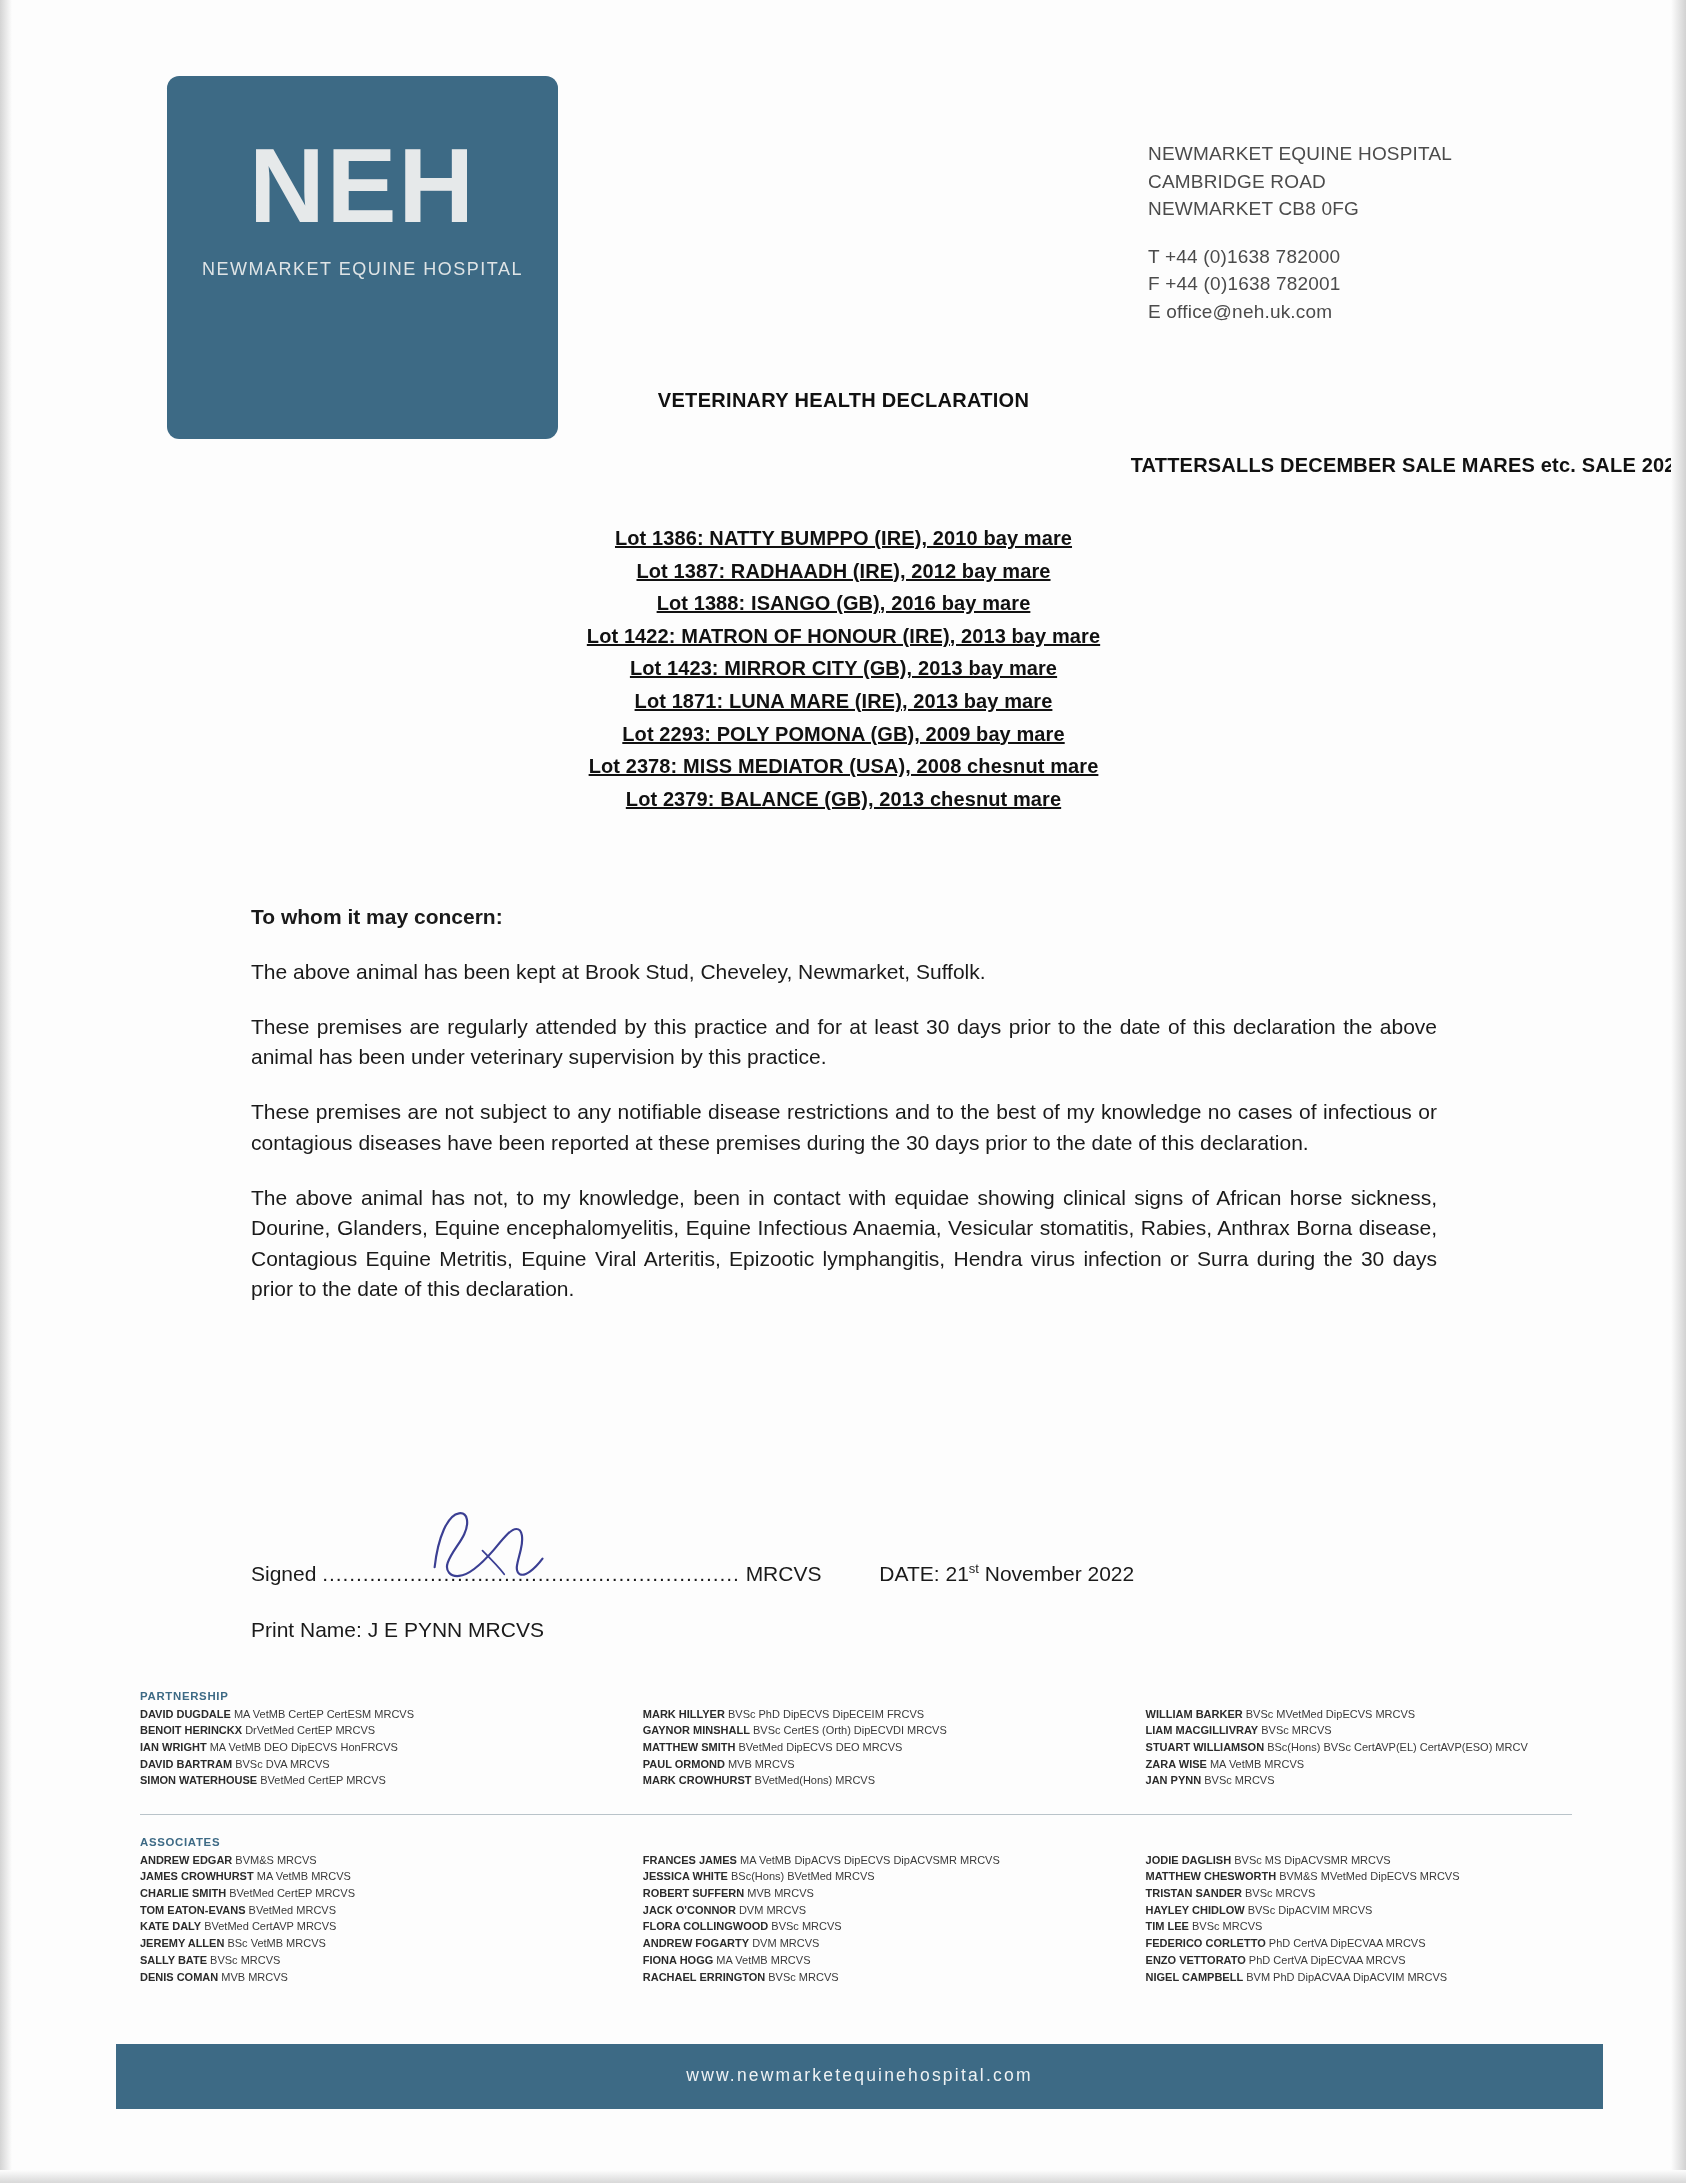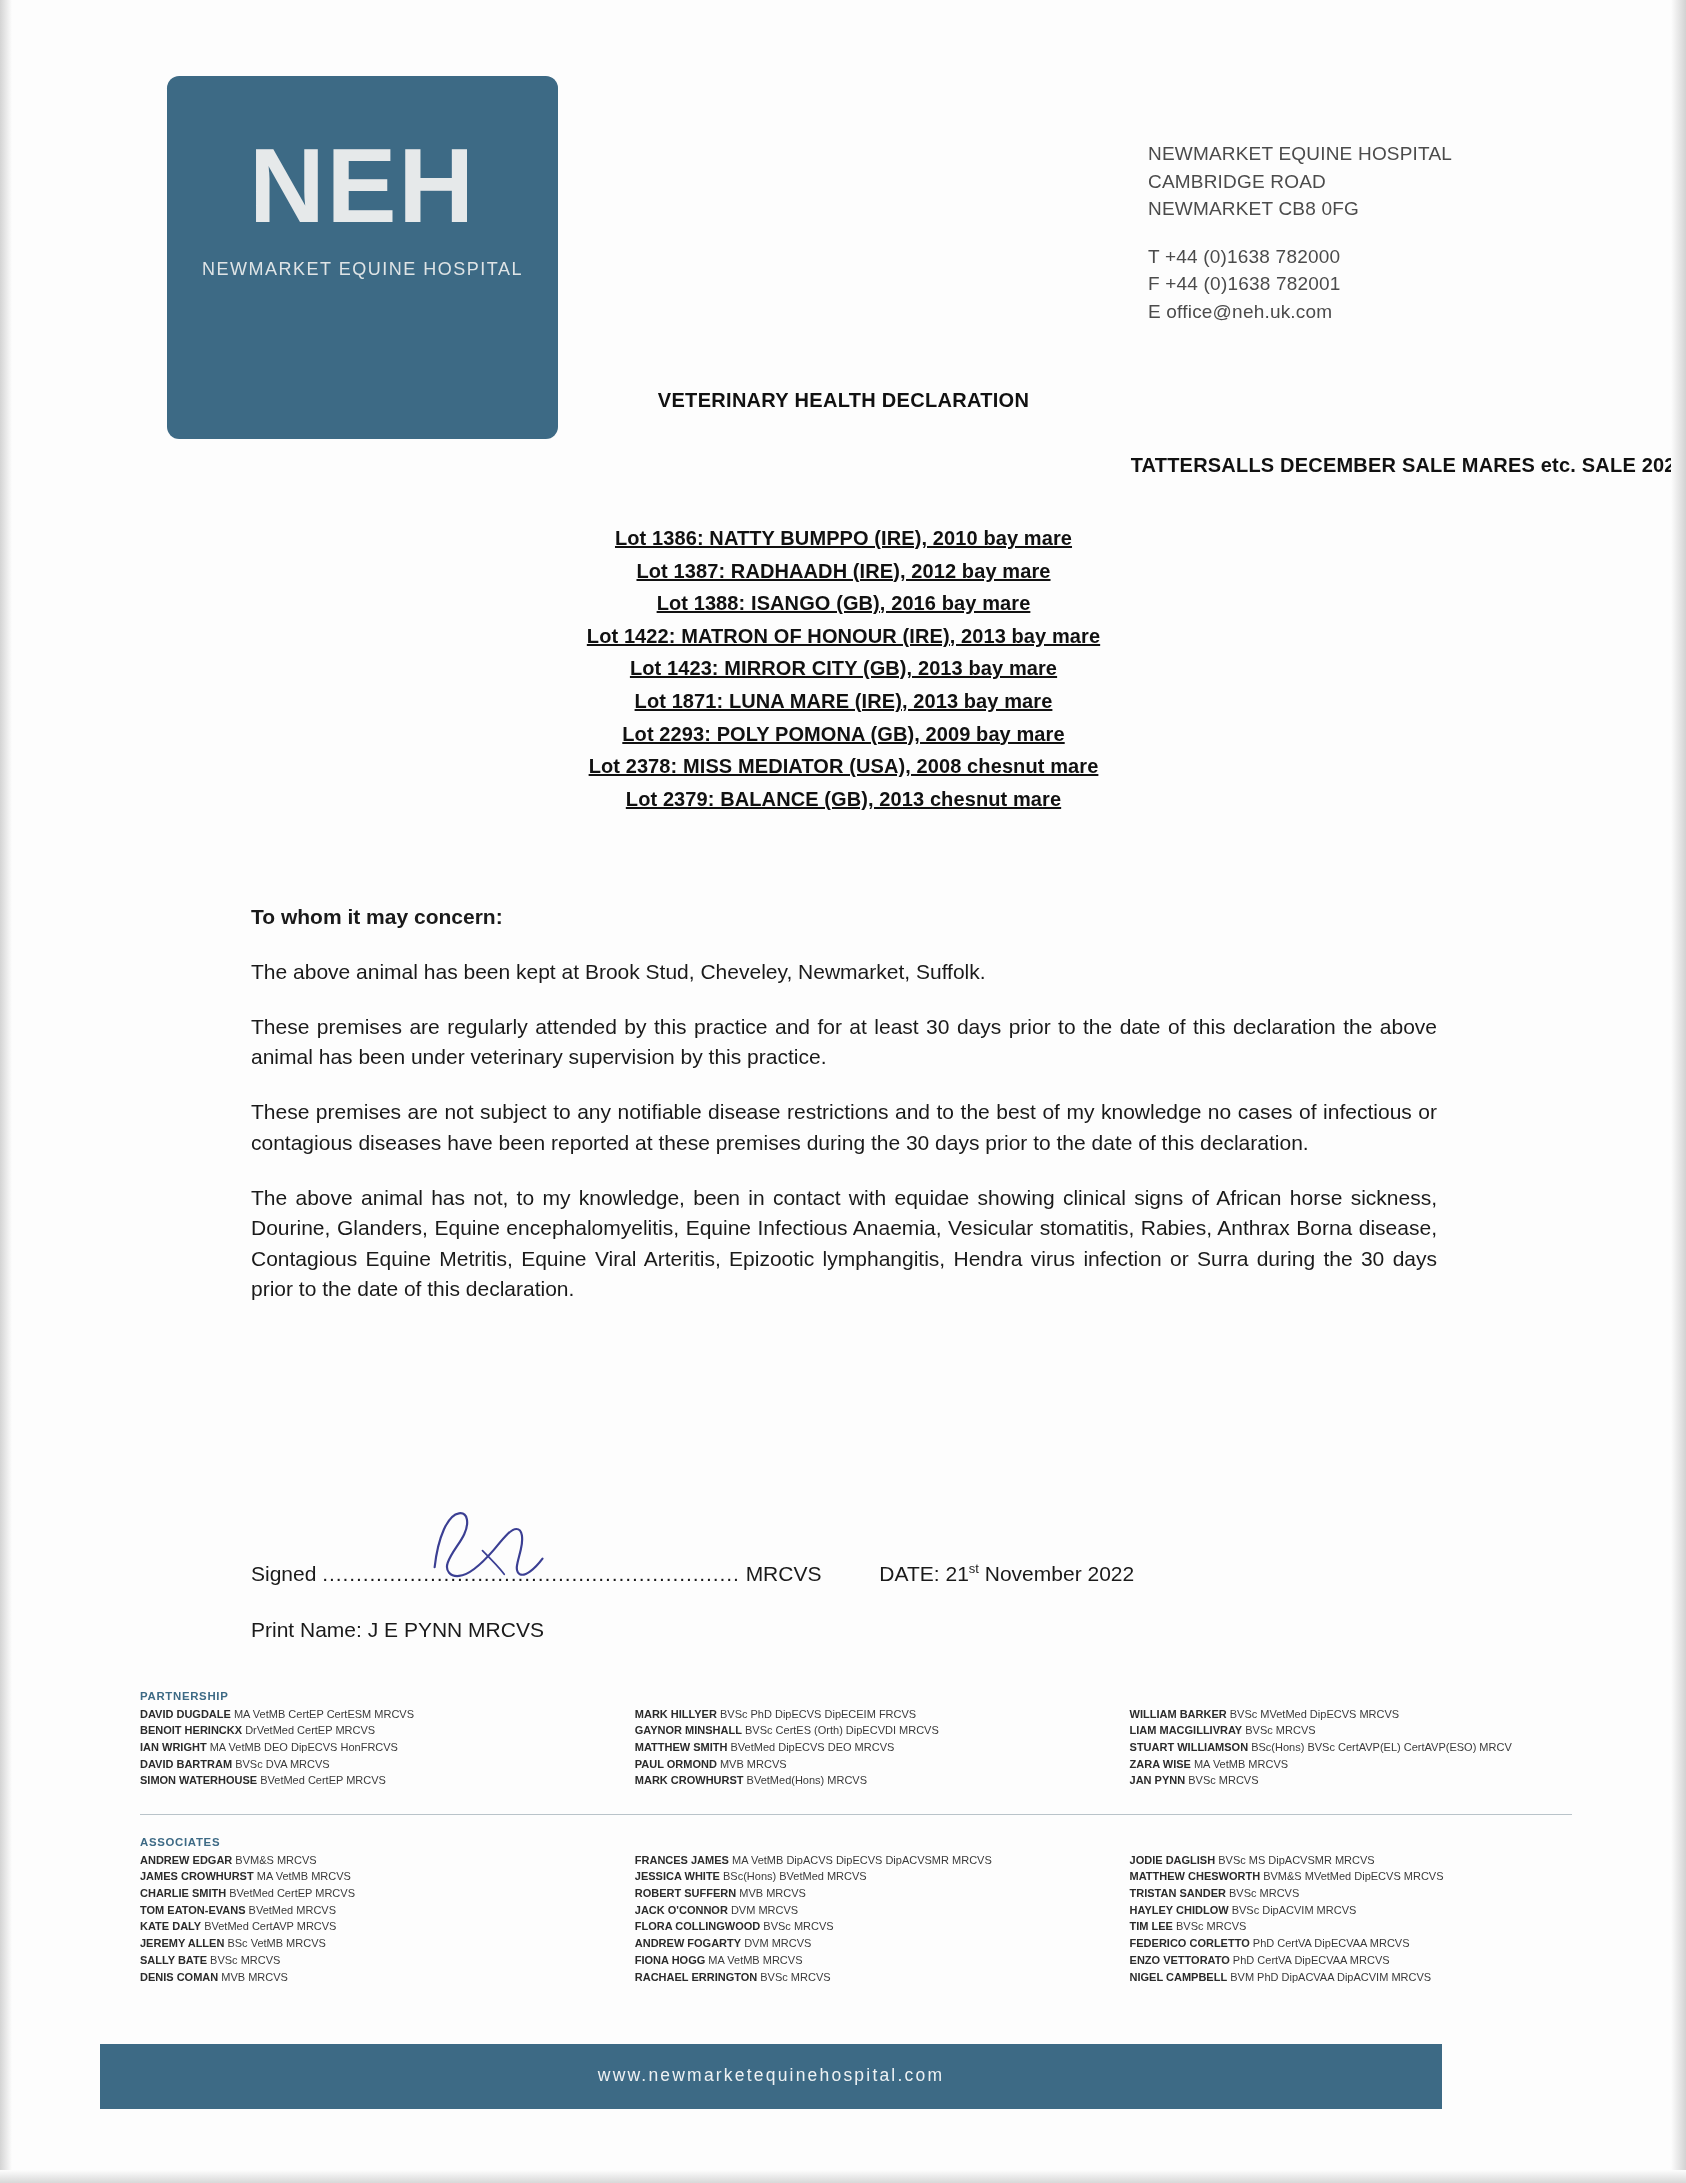--- a/index.html
+++ b/index.html
@@ -155,21 +155,21 @@
   }
   .staff-head {
     font-size: 11.4px;
     color: #3d6a85;
     letter-spacing: 0.7px;
     font-weight: bold;
     margin-bottom: 3.5px;
   }
   .cols {
     display: flex;
-    gap: 0px;
+    gap: 8px;
   }
   .col { flex: 0 0 33.33%; }
   .col.c2 { padding-left: 17.5px; }
   .col.c3 { padding-left: 17.5px; }
   .staff-line {
     font-size: 11px;
     color: #2b2b2b;
     line-height: 1.52;
     white-space: nowrap;
   }
@@ -180,23 +180,23 @@
     left: 140px;
     width: 1432px;
     height: 0.9px;
     background: #b9c3c9;
   }
   .rule.r1 { top: 1814px; }
   .staff2 { top: 1836px; }
   
   .bottom-bar {
     position: absolute;
-    left: 100px;
+    left: 116px;
     top: 2044px;
-    width: 1342px;
+    width: 1487px;
     height: 65px;
     background: #3d6a85;
   }
   .bottom-url {
     position: absolute;
     left: 0; right: 0;
     top: 21px;
     text-align: center;
     color: #eef2f4;
     font-size: 17.5px;

